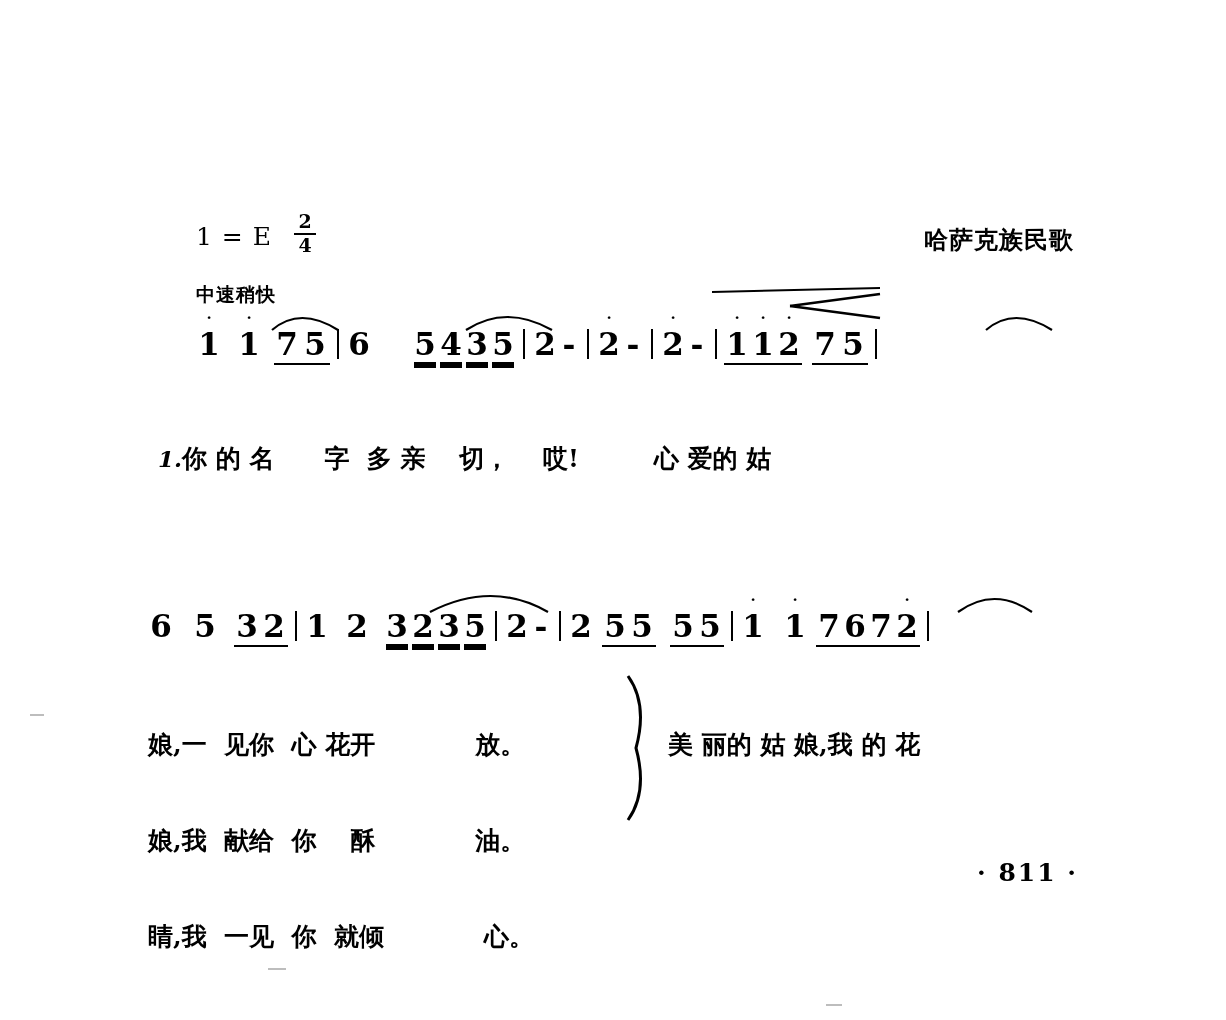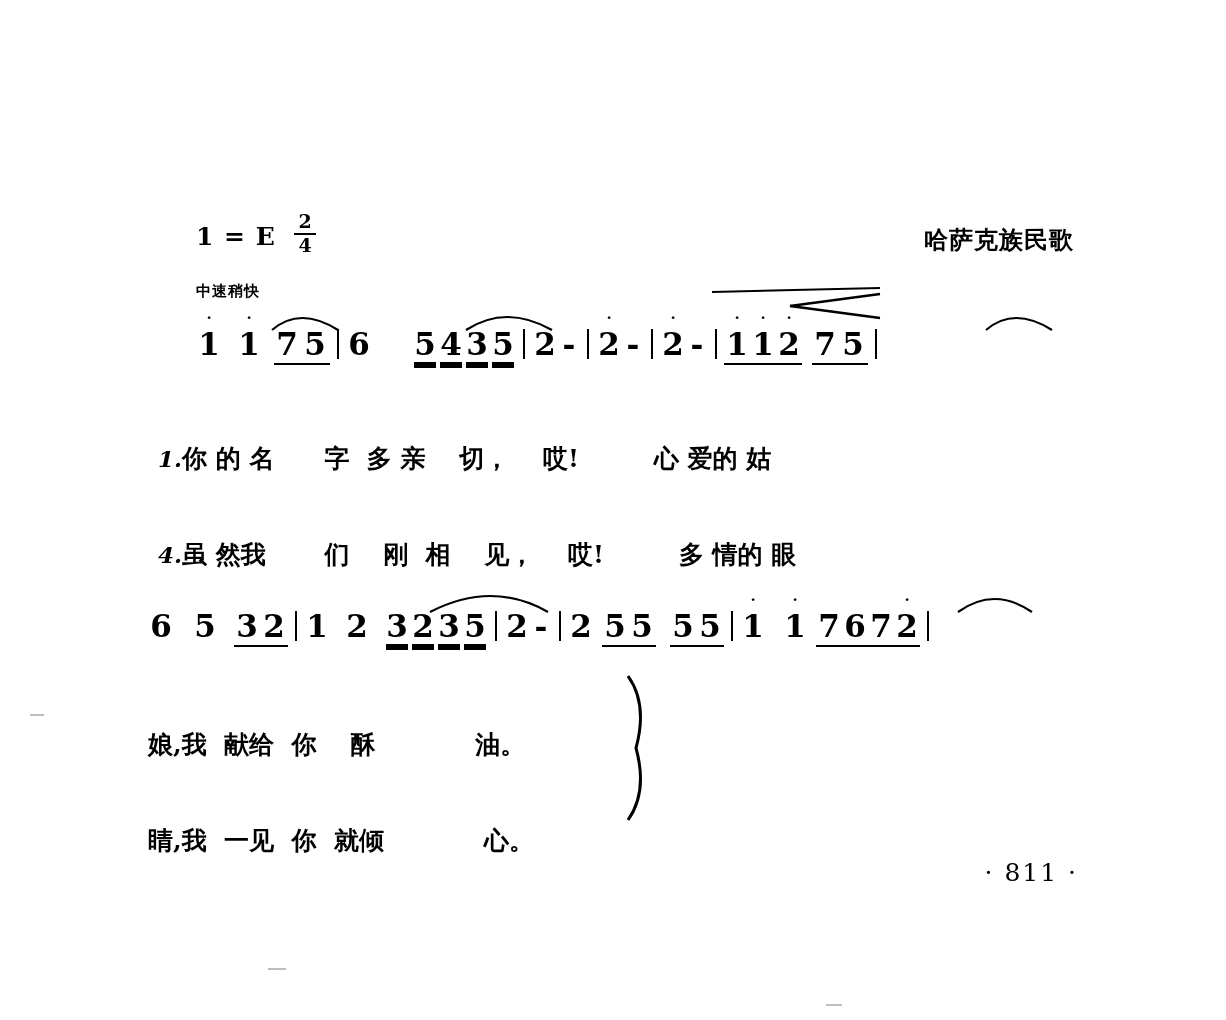--- a/index.html
+++ b/index.html
@@ -38,21 +38,21 @@
     color: #000;
   }
 
   
   .key-sig {
     position: absolute;
     left: 196px;
     top: 222px;
     font-family: "DejaVu Serif", "Liberation Serif", serif;
     font-size: 25px;
-    font-weight: bold;
+    font-weight: normal;
     letter-spacing: 1px;
   }
   .meter {
     position: absolute;
     left: 288px;
     top: 212px;
     width: 34px;
     text-align: center;
     font-family: "DejaVu Serif", "Liberation Serif", serif;
     font-size: 19px;
@@ -76,21 +76,21 @@
     font-family: "DejaVu Serif", "Liberation Serif", serif;
     font-size: 24px;
     font-weight: bold;
     letter-spacing: 1px;
   }
   .tempo-mark {
     position: absolute;
     left: 196px;
     top: 282px;
     font-family: "DejaVu Serif", "Liberation Serif", serif;
-    font-size: 15px;
+    font-size: 19px;
     font-weight: bold;
     letter-spacing: 1px;
   }
 
   
   .staff {
     position: absolute;
     font-family: "DejaVu Serif", "Liberation Serif", serif;
     font-weight: bold;
     white-space: nowrap;
@@ -171,21 +171,21 @@
     font-weight: bold;
     white-space: pre;
   }
 
   .page-number {
     position: absolute;
     right: 148px;
     top: 858px;
     font-family: "DejaVu Serif", "Liberation Serif", serif;
     font-size: 25px;
-    font-weight: normal;
+    font-weight: bold;
     letter-spacing: 2px;
     margin-left: 31px;
   }
 
   .corner-tick {
     position: absolute;
     background: #bdbdbd;
   }
 </style>
 </head>
@@ -226,24 +226,25 @@
     <path d="M790 306 L880 318" fill="none" stroke="#000" stroke-width="2.5"></path>
 
     <path d="M430 612 Q492 580 548 612" fill="none" stroke="#000" stroke-width="2.2"></path>
     <path d="M958 612 Q994 586 1032 612" fill="none" stroke="#000" stroke-width="2.2"></path>
 
     <path d="M628 676 Q648 704 636 748 Q648 792 628 820" fill="none" stroke="#000" stroke-width="3"></path>
   </svg>
 
   <div class="lyrics lyrics-1">
     <div class="lyric-line"><span class="verse-num">1.</span><span>你 的 名　　字  多 亲　 切，　 哎!　　　心 爱的 姑</span></div>
-    <div class="lyric-line"><span class="verse-num">4.</span><span>虽 然我　　 们　 刚  相　 见，　 哎!　　　多 情的 眼</span></div>
   </div>
 
   <div class="lyrics lyrics-2">
+    <div class="lyric-line">娘,一  见你  心 花开　　　　放。</div>
     <div class="lyric-line">娘,我  献给  你　 酥　　　　油。</div>
     <div class="lyric-line">睛,我  一见  你  就倾　　　　心。</div>
   </div>
 
+  <div class="refrain">美 丽的 姑 娘,我 的 花</div>
 
   <div class="page-number">· 811 ·</div>
 
 </div>
 
 </body></html>

